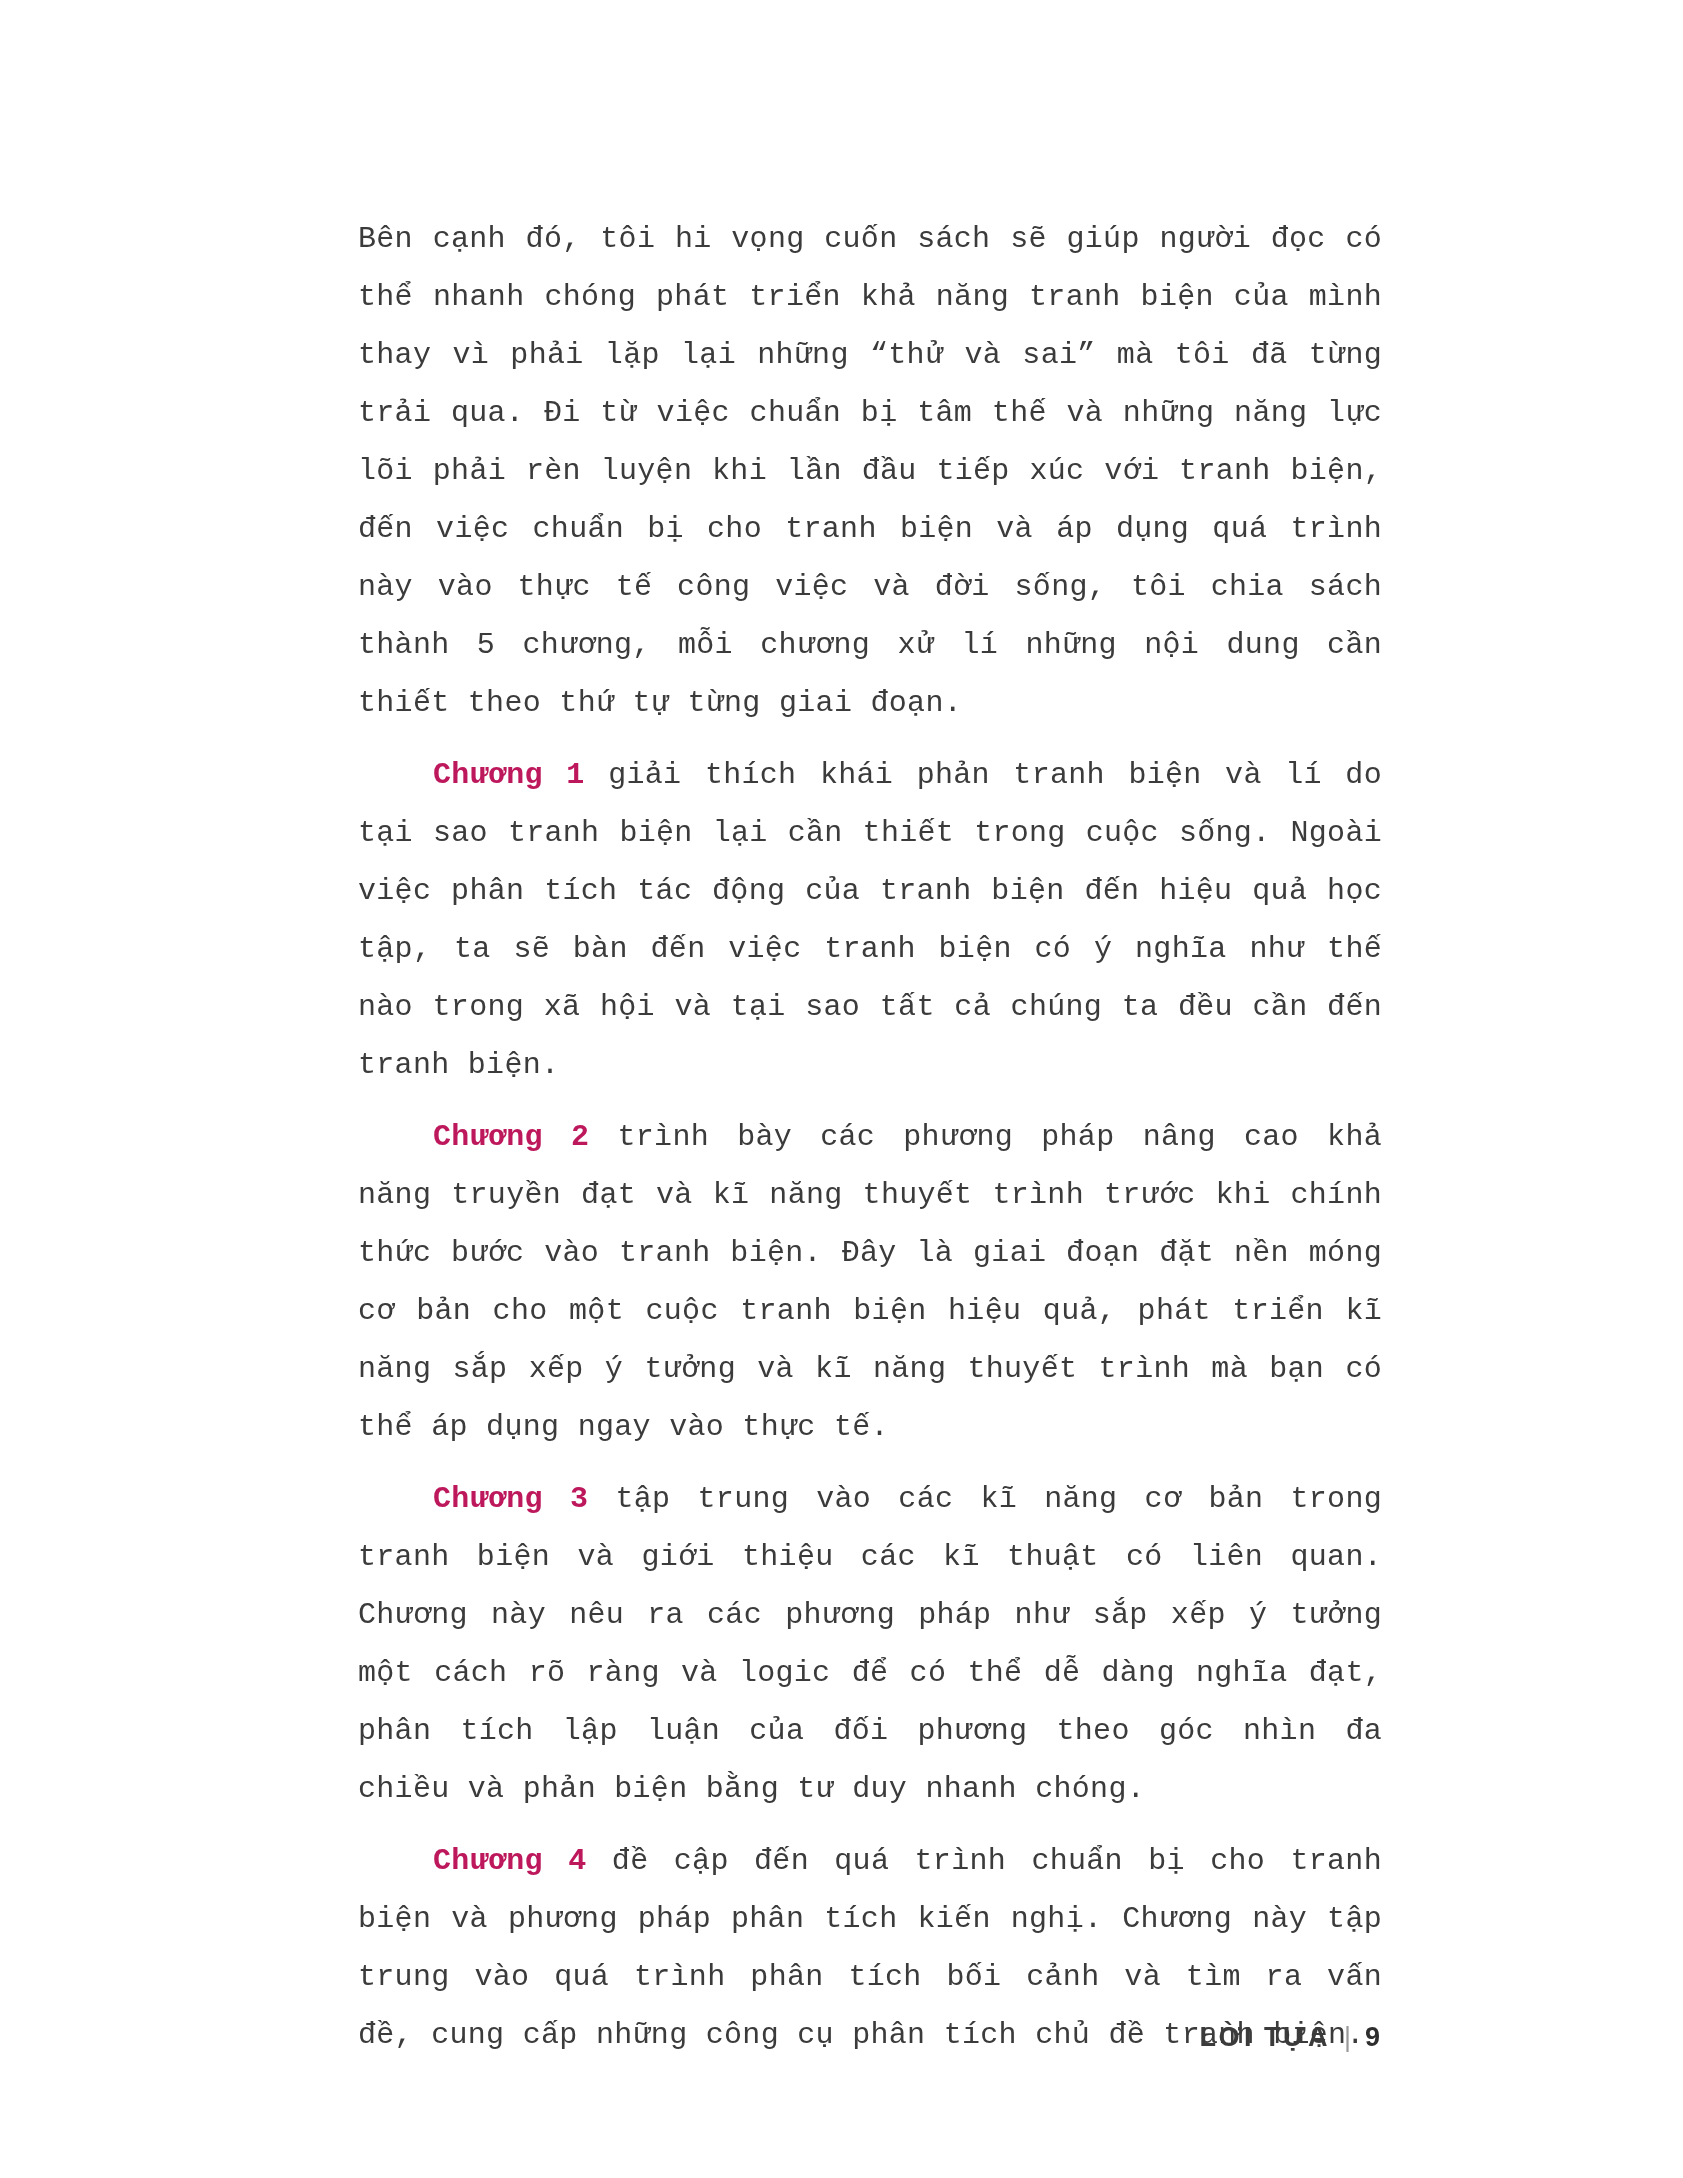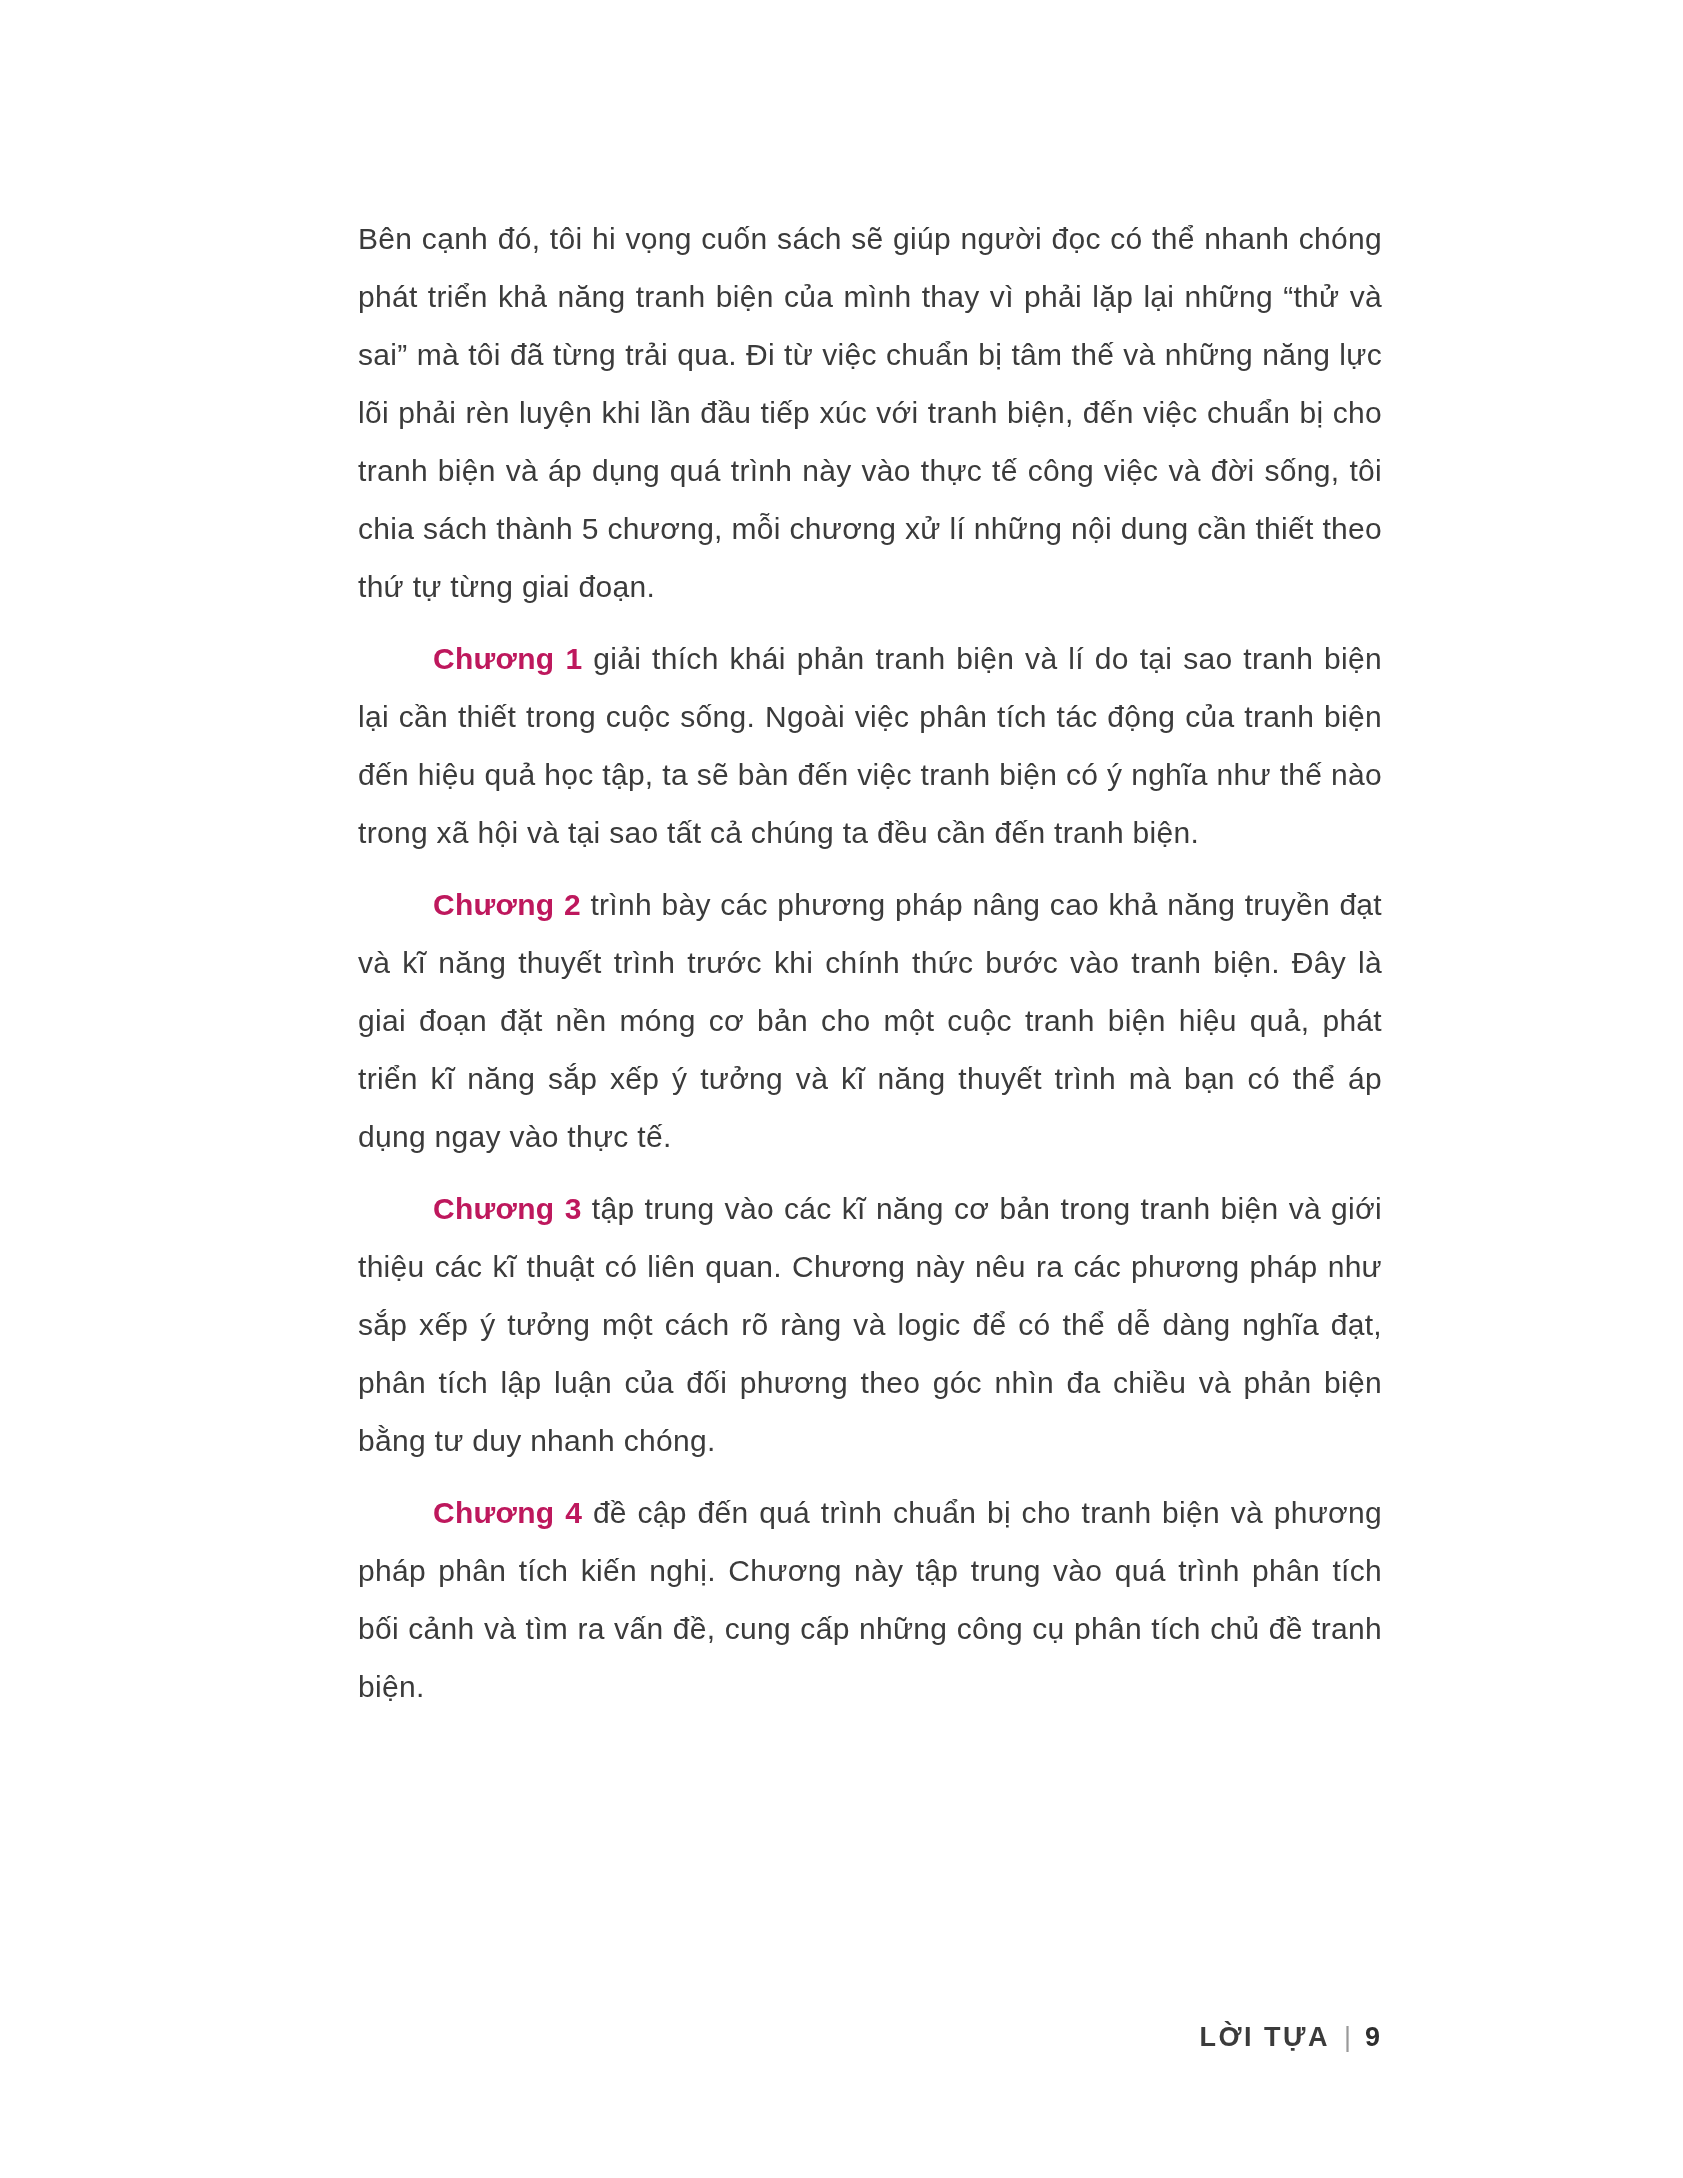--- a/index.html
+++ b/index.html
@@ -22,20 +22,21 @@
     top: 210px;
     width: 1024px;
   }
   .content p {
     margin: 0 0 14px 0;
     font-size: 30px;
     line-height: 58px;
     letter-spacing: 0.3px;
     text-align: justify;
     color: #3b3b3b;
+    font-family: Liberation Mono, monospace;
   }
   .content p.indent {
     text-indent: 75px;
   }
   .content p strong {
     font-weight: 700;
     color: #be185d;
   }
   .footer {
     position: absolute;

